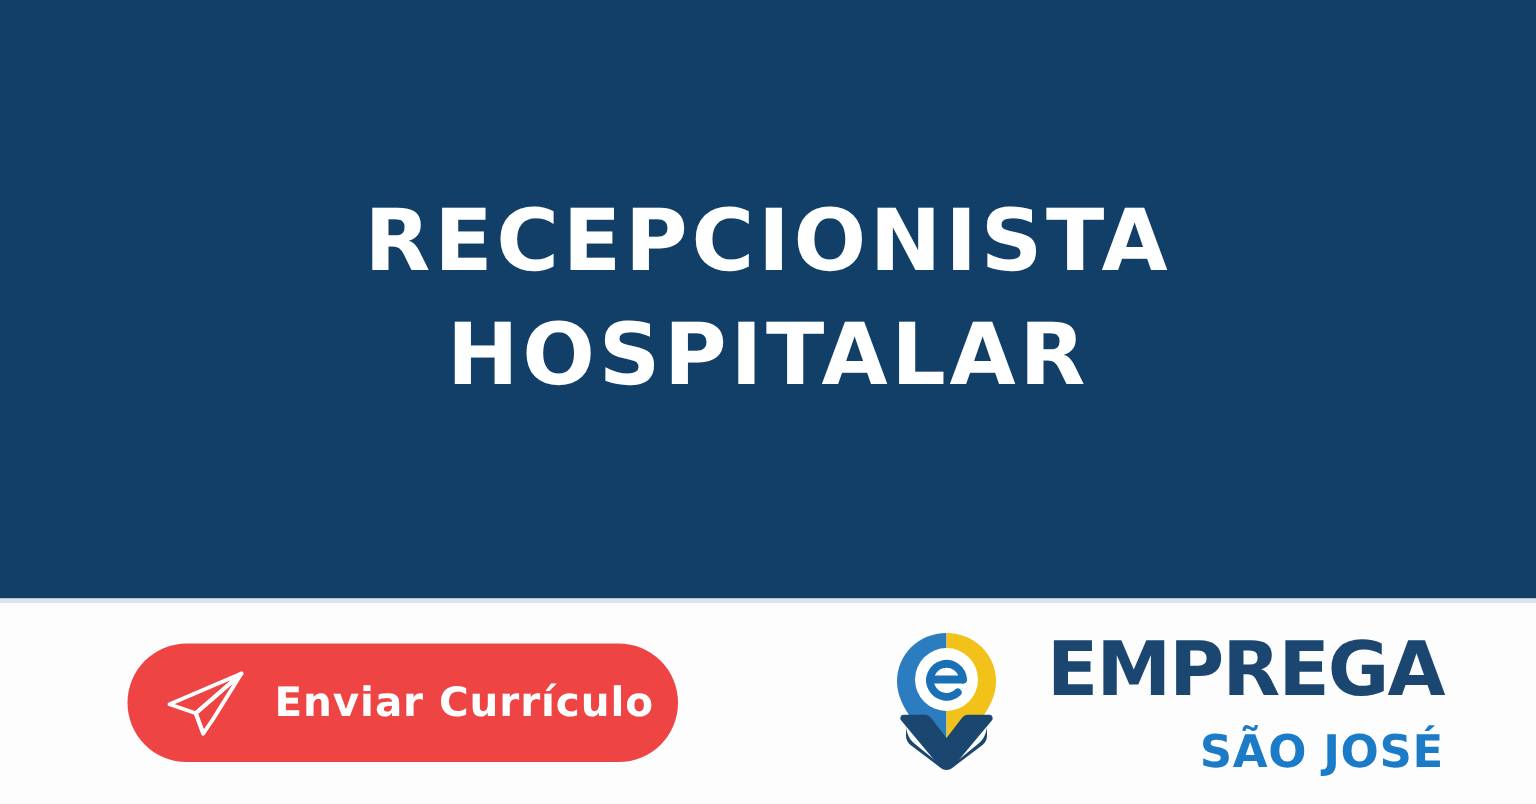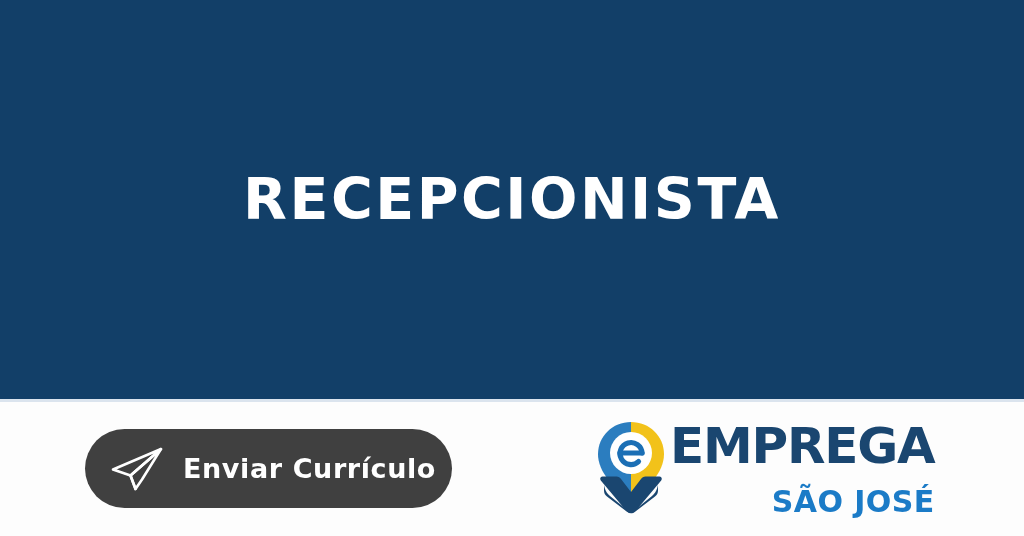--- a/index.html
+++ b/index.html
@@ -73,21 +73,21 @@
 
   
   .cta-button {
     position: absolute;
     left: 85px;
     top: 429px;
     width: 367px;
     height: 79px;
     border: none;
     border-radius: 40px;
-    background: #404040;
+    background: #ef4444;
     color: #ffffff;
     display: flex;
     align-items: center;
     justify-content: flex-start;
     gap: 18px;
     padding: 0 26px 0 24px;
     box-sizing: border-box;
     cursor: pointer;
     font-family: "DejaVu Sans", sans-serif;
   }
@@ -108,21 +108,21 @@
 
   
   .brand {
     position: absolute;
     left: 592px;
     top: 418px;
     width: 330px;
     height: 100px;
     display: flex;
     align-items: center;
-    gap: 0;
+    gap: 28px;
   }
   .brand-pin {
     flex: 0 0 auto;
     width: 78px;
     height: 96px;
     display: block;
   }
   .brand-words {
     display: flex;
     flex-direction: column;
@@ -151,20 +151,21 @@
   }
 </style>
 </head>
 <body>
 
 <div id="job-card">
 
   <div class="hero">
     <h1 class="job-title">
       <span class="line">RECEPCIONISTA</span>
+      <span class="line">HOSPITALAR</span>
     </h1>
   </div>
   <div class="hero-divider"></div>
 
   <div class="footer"></div>
 
   <button class="cta-button">
     <span class="plane-icon">
       <svg viewBox="0 0 56 46" width="56" height="46" xmlns="http://www.w3.org/2000/svg" fill="none" stroke="#ffffff" stroke-width="2.6" stroke-linejoin="round" stroke-linecap="round">
         <path d="M52 3 L4 23.5 L21.5 29.5 Z"></path>

